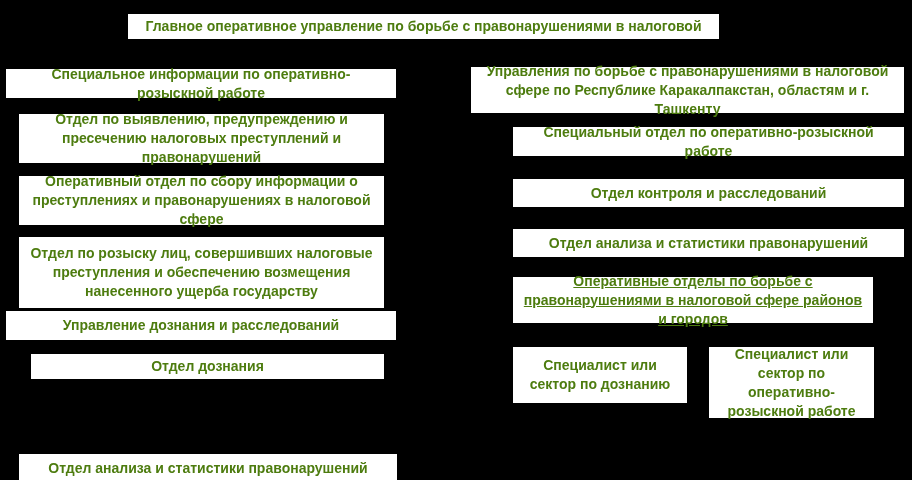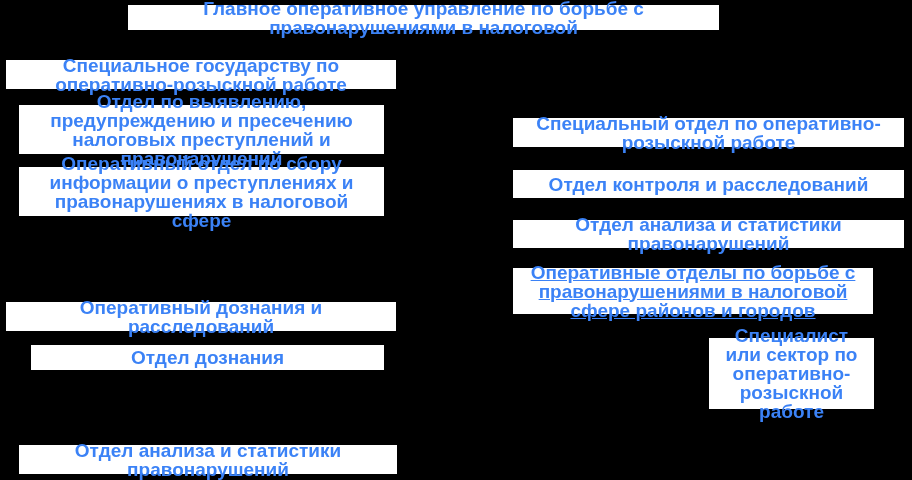--- a/index.html
+++ b/index.html
@@ -12,30 +12,31 @@
     width: 912px;
     height: 480px;
     background: #000000;
     font-family: "Liberation Sans", sans-serif;
     overflow: hidden;
   }
   .node {
     position: absolute;
     background: #ffffff;
     border: 1px solid #000000;
-    color: #3b82f6;
-    font-size: 19px;
+    color: #4d7c0f;
+    font-size: 14px;
     font-weight: bold;
     line-height: 19px;
     display: flex;
     align-items: center;
     justify-content: center;
     text-align: center;
     box-sizing: border-box;
     padding: 2px 10px;
+    margin-top: 9px;
   }
   
   .n-root { left: 127px; top: 4px;   width: 593px; height: 27px; }
   
   .n-l1   { left: 5px;   top: 59px;  width: 392px; height: 31px; }
   .n-l2   { left: 18px;  top: 104px; width: 367px; height: 51px; }
   .n-l3   { left: 18px;  top: 166px; width: 367px; height: 51px; justify-content: flex-end; }
   .n-l4   { left: 18px;  top: 227px; width: 367px; height: 73px; }
   .n-l5   { left: 5px;   top: 301px; width: 392px; height: 31px; }
   .n-l6   { left: 30px;  top: 344px; width: 355px; height: 27px; align-items: center; }
@@ -53,47 +54,56 @@
 </head>
 <body>
 
 <div class="canvas">
 
   <div class="node n-root">
     <span>Главное оперативное управление по борьбе с правонарушениями в налоговой</span>
   </div>
 
   <div class="node n-l1">
-    <span>Специальное государству по оперативно-розыскной работе</span>
+    <span>Специальное информации по оперативно-розыскной работе</span>
   </div>
   <div class="node n-l2">
     <span>Отдел по выявлению, предупреждению и пресечению налоговых преступлений и правонарушений</span>
   </div>
   <div class="node n-l3">
     <span>Оперативный отдел по сбору информации о преступлениях и правонарушениях в налоговой сфере</span>
   </div>
+  <div class="node n-l4">
+    <span>Отдел по розыску лиц, совершивших налоговые преступления и обеспечению возмещения нанесенного ущерба государству</span>
+  </div>
   <div class="node n-l5">
-    <span>Оперативный дознания и расследований</span>
+    <span>Управление дознания и расследований</span>
   </div>
   <div class="node n-l6">
     <span>Отдел дознания</span>
   </div>
   <div class="node n-l8">
     <span>Отдел анализа и статистики правонарушений</span>
   </div>
 
+  <div class="node n-r1">
+    <span>Управления по борьбе с правонарушениями в налоговой сфере по Республике Каракалпакстан, областям и г. Ташкенту</span>
+  </div>
   <div class="node n-r2">
     <span>Специальный отдел по оперативно-розыскной работе</span>
   </div>
   <div class="node n-r3">
     <span>Отдел контроля и расследований</span>
   </div>
   <div class="node n-r4">
     <span>Отдел анализа и статистики правонарушений</span>
   </div>
   <div class="node n-r5">
     <span>Оперативные отделы по борьбе с правонарушениями в налоговой сфере районов и городов</span>
   </div>
+  <div class="node n-r6">
+    <span>Специалист или сектор по дознанию</span>
+  </div>
   <div class="node n-r7">
     <span>Специалист или сектор по оперативно-розыскной работе</span>
   </div>
 
 </div>
 
 </body></html>

